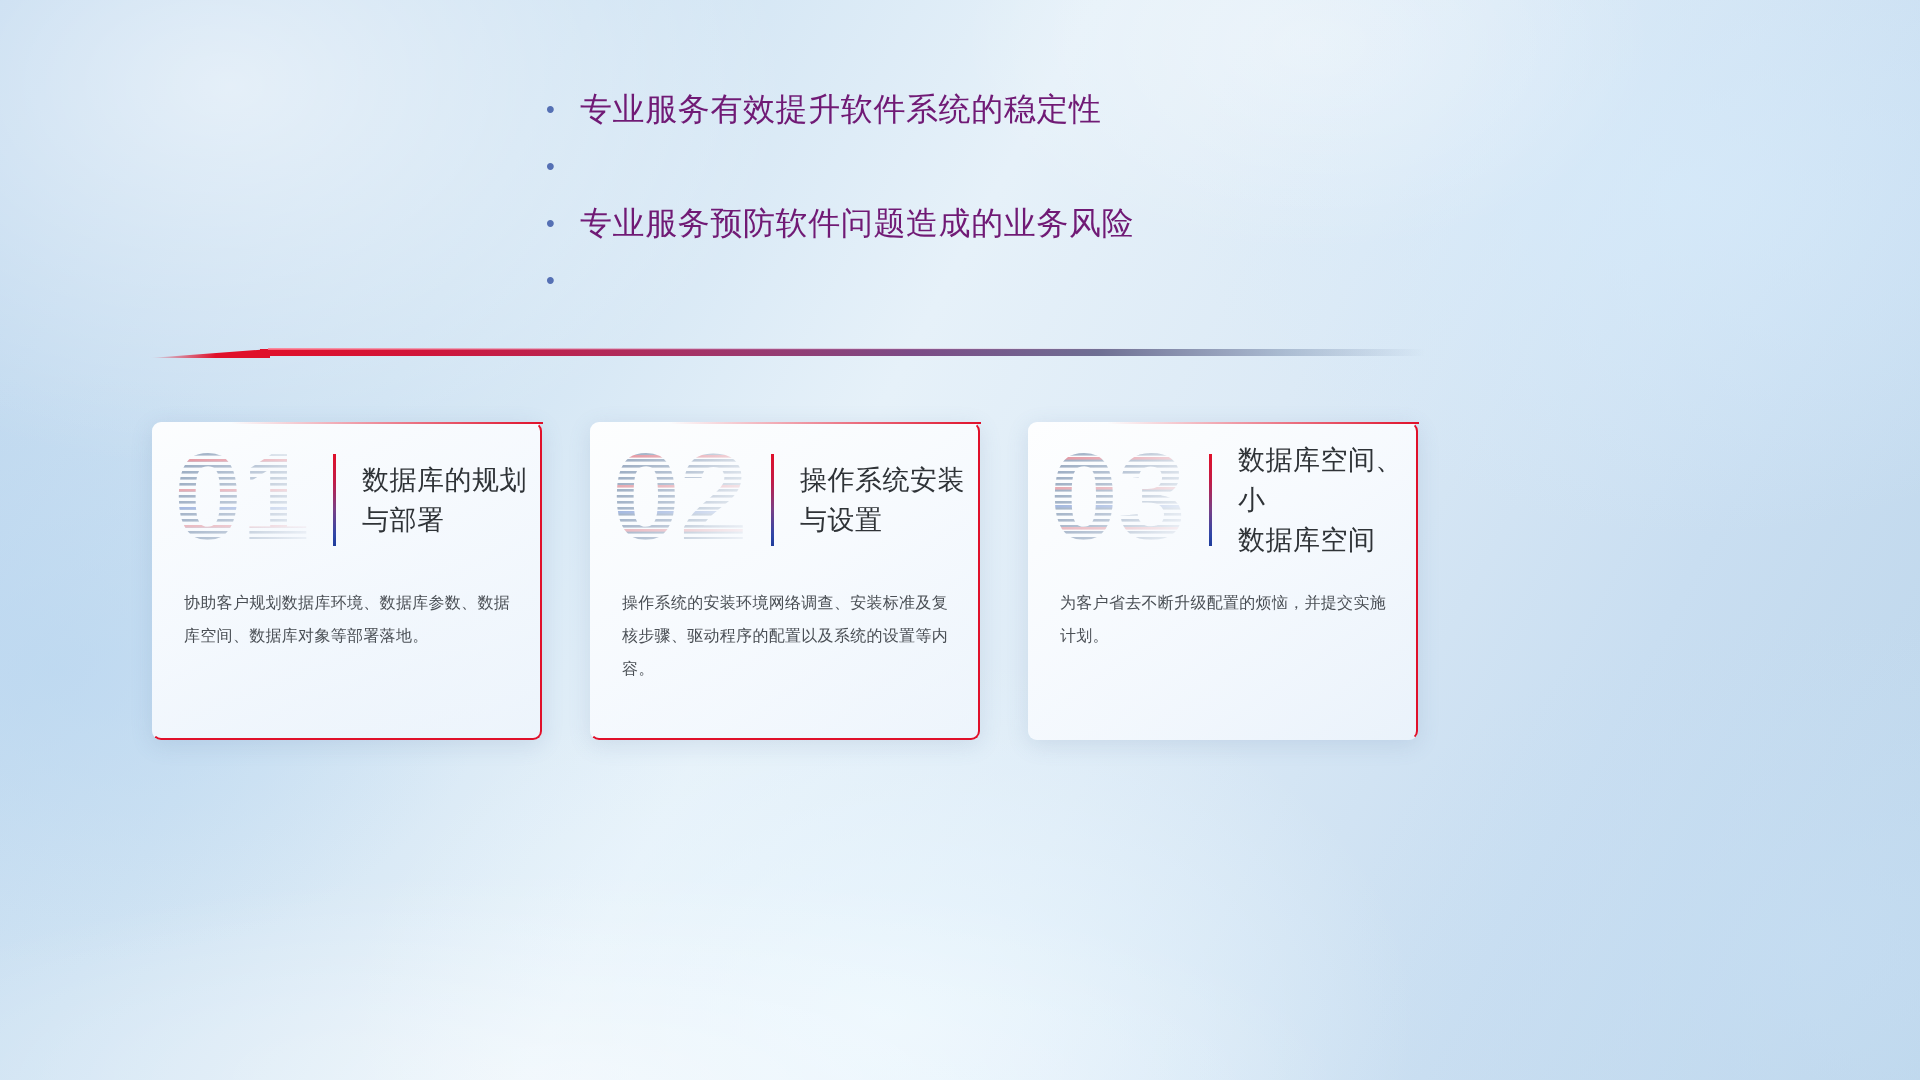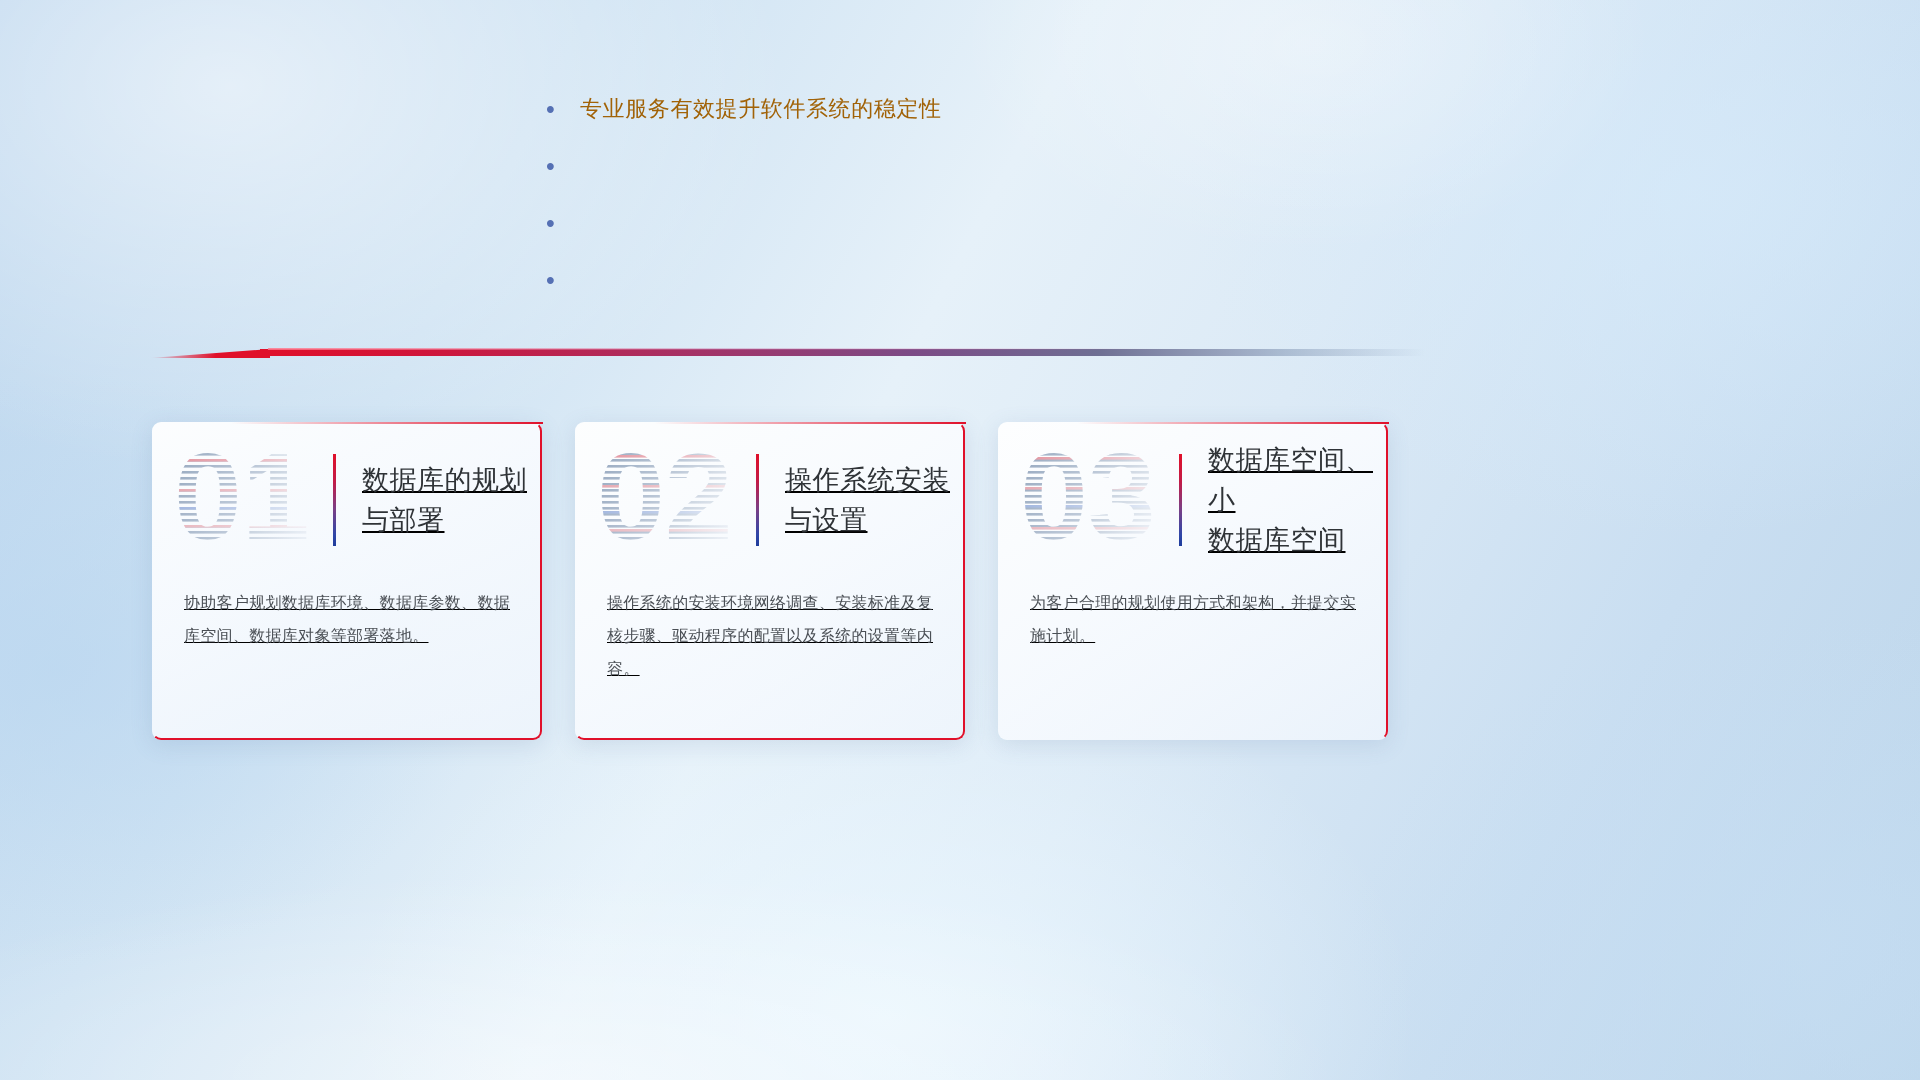--- a/index.html
+++ b/index.html
@@ -24,35 +24,35 @@
       radial-gradient(1100px 300px at 30% 100%, rgba(255,255,255,.45) 0%, rgba(255,255,255,0) 70%),
       radial-gradient(500px 300px at 68% 4%, rgba(255,255,255,.35) 0%, rgba(255,255,255,0) 70%);
   }
 
   .stage{position:absolute;inset:0;}
 
   
   #bullets{position:absolute;left:540px;top:92px;width:700px;}
   .bullet{display:flex;align-items:flex-start;margin-bottom:23px;}
   .bullet-dot{width:34px;flex:0 0 34px;color:#5570b4;font-size:25px;line-height:34px;text-align:left;padding-left:6px;}
-  .bullet-text{color:#a16207;font-size:22px;line-height:34px;letter-spacing:.6px;white-space:nowrap;}
+  .bullet-text{color:#701a75;font-size:32px;line-height:34px;letter-spacing:.6px;white-space:nowrap;}
 
   
   #divider{position:absolute;left:150px;top:345px;width:1275px;height:14px;}
   #divider .lead{position:absolute;left:0;top:4px;width:120px;height:9px;
     background:linear-gradient(100deg,rgba(224,16,42,0) 0%,#e0102a 55%,#e0102a 100%);
     clip-path:polygon(0 100%,100% 0,100% 100%);}
   #divider .bar{position:absolute;left:110px;top:4px;right:0;height:7px;
     background:linear-gradient(90deg,#e0102a 0%,#d0153a 14%,#a33367 38%,#7b4b86 56%,#6e6f93 72%,rgba(130,150,180,.55) 88%,rgba(150,170,195,0) 100%);}
   #divider .hl{position:absolute;left:118px;top:3px;right:260px;height:2px;
     background:linear-gradient(90deg,rgba(255,120,140,.85) 0%,rgba(200,120,170,.4) 50%,rgba(255,255,255,0) 100%);}
 
   
   #cards{position:absolute;left:152px;top:422px;width:1620px;height:320px;
-    display:flex;gap:33px;text-decoration:underline;}
+    display:flex;gap:48px;}
   .card{position:relative;width:390px;height:318px;border-radius:9px;
     background:linear-gradient(150deg,rgba(255,255,255,.94) 0%,rgba(250,252,255,.90) 42%,rgba(240,246,253,.80) 100%);
     box-shadow:0 5px 22px rgba(90,120,160,.16);
     overflow:visible;}
   .card .accent{position:absolute;inset:0;border-radius:9px;pointer-events:none;
     border-right:2.5px solid #e0102a;border-bottom:2.5px solid #e0102a;
     border-top:2.5px solid transparent;border-left:2.5px solid transparent;}
   .card .accent.soft{border-right-color:#e0102a;border-bottom-color:rgba(224,16,42,0);}
   .card .accent .top{position:absolute;left:20%;right:-2.5px;top:-2.5px;height:2.5px;
     background:linear-gradient(90deg,rgba(224,16,42,0) 0%,rgba(224,16,42,.55) 55%,#e0102a 100%);}
@@ -84,20 +84,21 @@
   <div id="bullets">
     <div class="bullet">
       <span class="bullet-dot">•</span>
       <span class="bullet-text">专业服务有效提升软件系统的稳定性</span>
     </div>
     <div class="bullet">
       <span class="bullet-dot">•</span>
     </div>
     <div class="bullet">
       <span class="bullet-dot">•</span>
+      <span class="bullet-text">专业服务预防软件问题造成的业务风险</span>
     </div>
     <div class="bullet">
       <span class="bullet-dot">•</span>
     </div>
   </div>
 
   <div id="divider">
     <div class="lead"></div>
     <div class="bar"></div>
     <div class="hl"></div>
@@ -236,17 +237,17 @@
               </g>
             </g>
           </svg>
         </div>
         <div class="vdiv"></div>
         <div class="card-title">
           <div>数据库空间、小</div>
           <div>数据库空间</div>
         </div>
       </div>
-      <div class="card-body">为客户合理的规划使用方式和架构，并提交实施计划。</div>
+      <div class="card-body">为客户省去不断升级配置的烦恼，并提交实施计划。</div>
     </div>
 
   </div>
 </div>
 
 </body></html>

